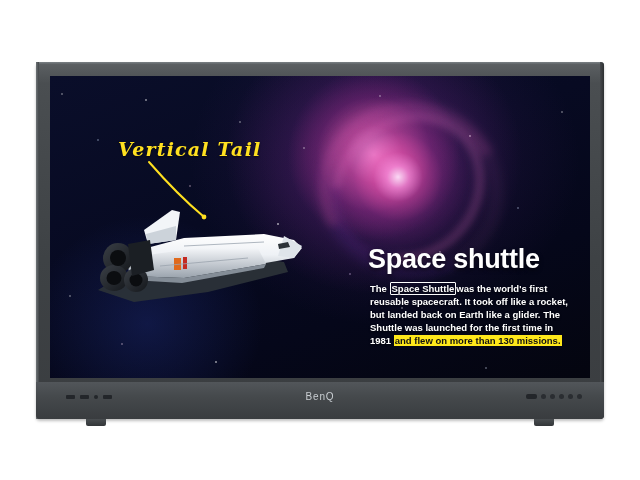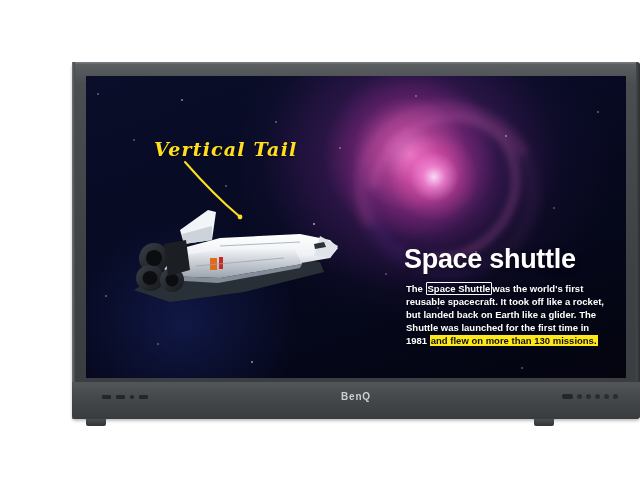--- a/index.html
+++ b/index.html
@@ -25,21 +25,20 @@
   
   #display {
     position: absolute;
     left: 36px;
     top: 62px;
     width: 568px;
     height: 357px;
     background: linear-gradient(180deg, #5d6164 0%, #4a4e51 6%, #3e4245 55%, #3a3d40 100%);
     border-radius: 4px;
     box-shadow: 0 2px 3px rgba(0,0,0,0.25);
-    margin-left: 36px;
   }
   
   #bezel-top-highlight {
     position: absolute;
     left: 0; top: 0;
     width: 100%;
     height: 3px;
     background: linear-gradient(180deg, #7b8185, #55595c);
     border-radius: 4px 4px 0 0;
   }
@@ -220,21 +219,21 @@
     border-radius: 0 0 4px 4px;
   }
   #brand {
     position: absolute;
     left: 50%;
     top: 9px;
     transform: translateX(-50%);
     color: #c9ced2;
     font-family: "Liberation Sans", sans-serif;
     font-size: 10px;
-    font-weight: 700;
+    font-weight: 400;
     letter-spacing: 0.8px;
   }
   #chin-left-ports {
     position: absolute;
     left: 30px;
     top: 13px;
     display: flex;
     gap: 5px;
     align-items: center;
   }

